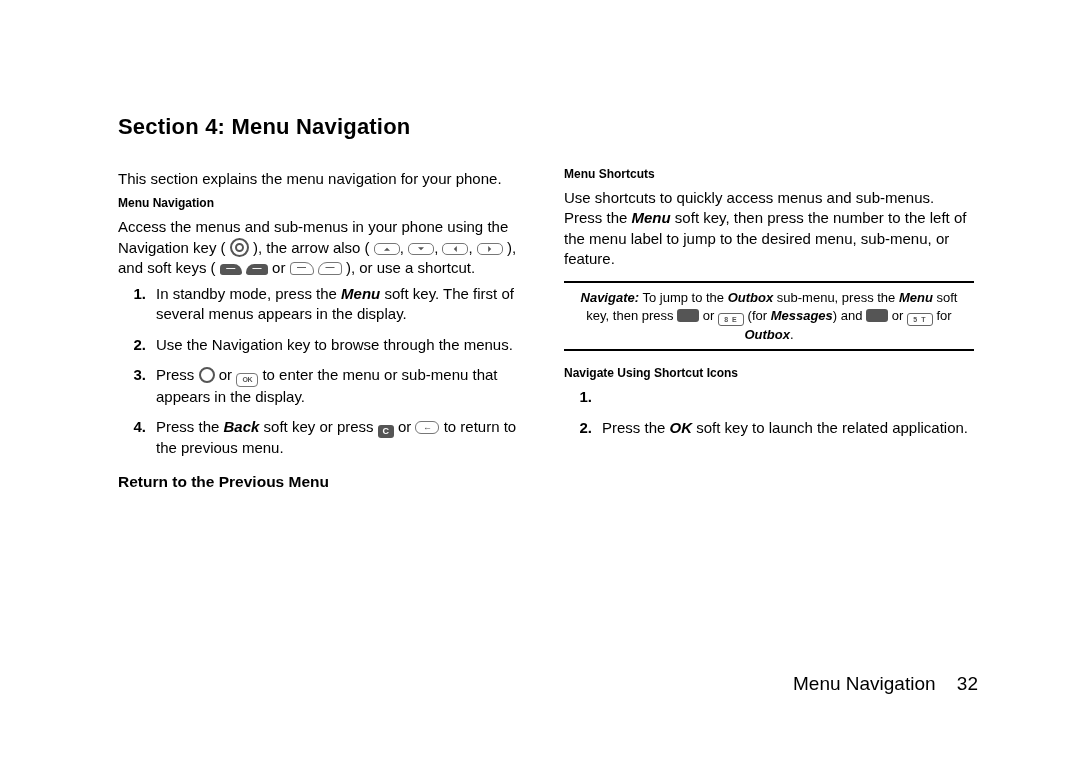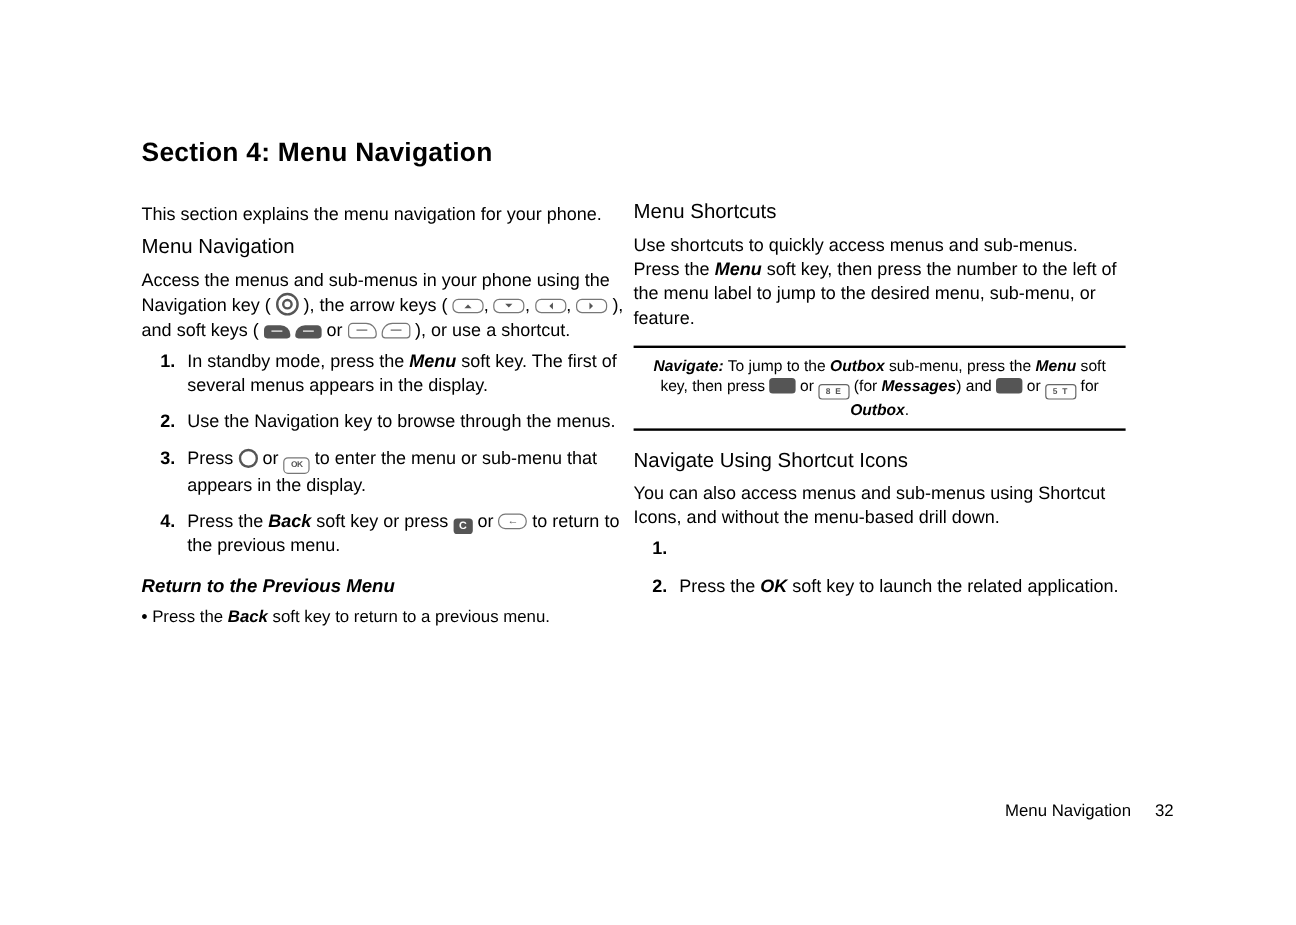--- a/index.html
+++ b/index.html
@@ -19,35 +19,35 @@
     padding: 114px 100px 0 118px;
   }
   .section-title {
     font-size: 22px;
     font-weight: 900;
     letter-spacing: 0.2px;
     margin-bottom: 26px;
   }
   .columns {
     display: flex;
+    gap: 36px;
   }
   .col {
     width: 410px;
     font-size: 15px;
     line-height: 1.35;
   }
   .h2 {
-    font-weight: 400;
-    font-size: 17px;
+    font-weight: 700;
+    font-size: 12px;
     margin-top: 6px;
     margin-bottom: 6px;
   }
   .h3 {
     font-weight: 900;
-    font-style: italic;
     font-size: 15.5px;
     margin-top: 14px;
     margin-bottom: 4px;
   }
   p {
     margin: 3px 0 6px 0;
   }
   ol.numbered {
     list-style: none;
     padding: 0;
@@ -84,23 +84,23 @@
     border-top: 2px solid #000;
     border-bottom: 2px solid #000;
     padding: 6px 4px 6px 4px;
     margin: 12px 0 14px 0;
     font-size: 13px;
     line-height: 1.35;
     text-align: center;
   }
   .footer {
     position: absolute;
-    bottom: 88px;
+    bottom: 76px;
     right: 102px;
-    font-size: 14px;
+    font-size: 19px;
     color: #000;
   }
   .footer .pgnum {
     display: inline-block;
     margin-left: 16px;
   }
   
   .ico {
     display: inline-block;
     vertical-align: -2px;
@@ -259,21 +259,21 @@
 
     <div class="col">
 
       <p>This section explains the menu navigation for your phone.</p>
 
       <div class="h2">Menu Navigation</div>
 
       <p>
         <span>Access the menus and sub-menus in your phone using the Navigation key (</span>
         <span class="ico navkey"></span>
-        <span>), the arrow keys (</span>
+        <span>), the arrow also (</span>
         <span class="ico arrow up"></span><span>, </span>
         <span class="ico arrow down"></span><span>, </span>
         <span class="ico arrow left"></span><span>, </span>
         <span class="ico arrow right"></span>
         <span>), and soft keys (</span>
         <span class="ico soft"></span>
         <span class="ico soft mirror"></span>
         <span> or </span>
         <span class="ico soft-outline"></span>
         <span class="ico soft-outline mirror"></span>
@@ -309,44 +309,40 @@
             <span> or </span>
             <span class="ico keyOutline"></span>
             <span> to return to the previous menu.</span>
           </span>
         </li>
       </ol>
 
       <div class="h3">Return to the Previous Menu</div>
 
       <ul class="bullets">
-        <li>
-          <span>Press the </span><span class="bold">Back</span><span> soft key to return to a previous menu.</span>
-        </li>
       </ul>
 
     </div>
 
     <div class="col">
 
       <div class="h2" style="margin-top:0">Menu Shortcuts</div>
 
       <p>
         <span>Use shortcuts to quickly access menus and sub-menus. Press the </span><span class="bold">Menu</span><span> soft key, then press the number to the left of the menu label to jump to the desired menu, sub-menu, or feature.</span>
       </p>
 
       <div class="example-box">
         <span class="bold">Navigate:</span><span> To jump to the </span><span class="bold">Outbox</span><span> sub-menu, press the </span><span class="bold">Menu</span><span> soft key, then press </span>
         <span class="chip"></span><span> or </span><span class="chip-outline">8&nbsp;E</span><span> (for </span><span class="bold">Messages</span><span>) and </span>
         <span class="chip"></span><span> or </span><span class="chip-outline">5&nbsp;T</span><span> for </span><span class="bold">Outbox</span><span>.</span>
       </div>
 
       <div class="h2">Navigate Using Shortcut Icons</div>
 
-      <p>You can also access menus and sub-menus using Shortcut Icons, and without the menu-based drill down.</p>
 
       <ol class="numbered">
         <li>
           <span class="num">1.</span>
         </li>
         <li>
           <span class="num">2.</span>
           <span class="body">
             <span>Press the </span><span class="bold">OK</span><span> soft key to launch the related application.</span>
           </span>

